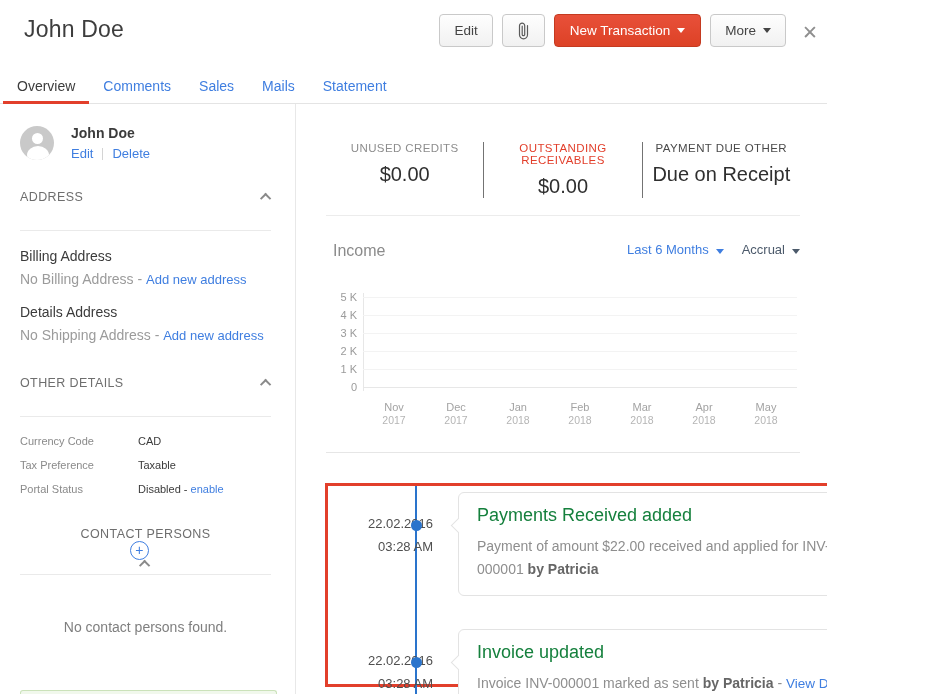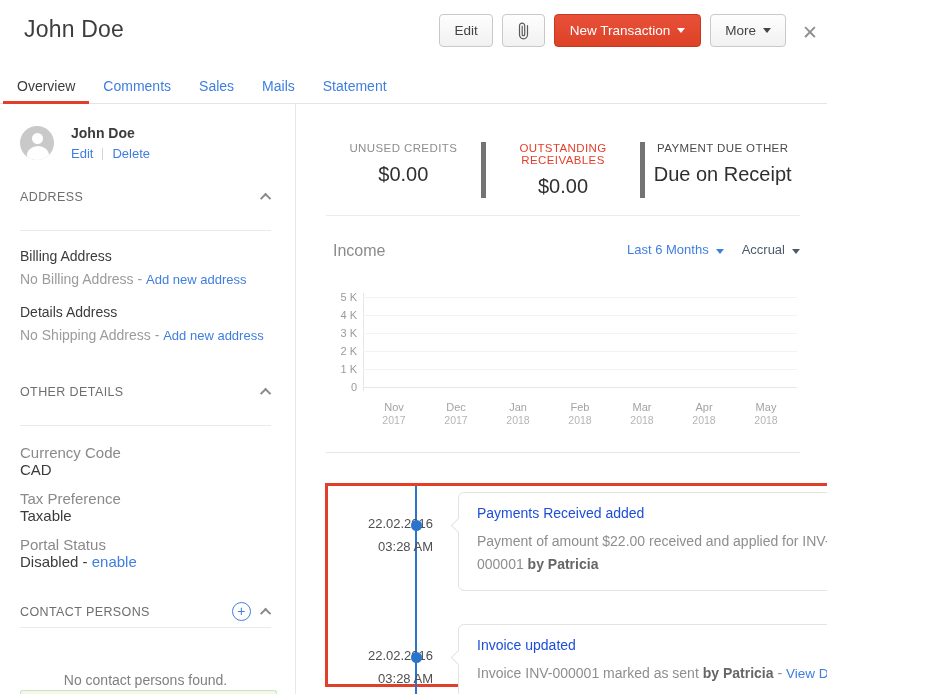--- a/index.html
+++ b/index.html
@@ -41,34 +41,34 @@
   .section-title { flex:1; }
   .chev { width:8px; height:8px; border-left:2px solid #8a8a8a; border-top:2px solid #8a8a8a; transform:rotate(45deg) translateY(2px); cursor:pointer; }
   .plus-circle { width:19px; height:19px; border:1px solid #3f7ee0; border-radius:50%; color:#3f7ee0; font-size:14px;
                  line-height:16px; text-align:center; margin-right:12px; cursor:pointer; }
 
   .addr-label { margin-top:17px; font-size:14px; color:#3b3b3b; }
   .addr-empty { margin-top:7px; font-size:14px; color:#9b9b9b; }
   .addr-empty a { font-size:13px; color:#3f7ee0; text-decoration:none; cursor:pointer; }
 
   .detail-rows { margin-top:18px; }
-  .detail-row { display:flex; margin-bottom:12px; font-size:15px;flex-direction:column; }
+  .detail-row { display:flex; margin-bottom:12px; font-size:11px; }
   .detail-label { width:118px; color:#8a8a8a; flex:0 0 auto; }
   .detail-value { color:#3b3b3b; }
   .detail-value a { color:#3f7ee0; text-decoration:none; cursor:pointer; }
 
   .empty-contacts { margin-top:44px; text-align:center; font-size:14px; color:#7f7f7f; }
   .green-sliver { position:absolute; left:20px; bottom:0; width:257px; height:4px; background:#f1f8ec;
                   border:1px solid #cbe2ba; border-bottom:none; border-radius:3px 3px 0 0; }
 
   
   .main { position:absolute; top:104px; left:297px; right:0; bottom:0; }
   .stats { display:flex; margin:26px 27px 0 29px; padding:12px 0 17px 0; border-bottom:1px solid #ececec; }
   .stat { flex:1; text-align:center; }
-  .stat + .stat { border-left:5px solid #737373; }
+  .stat + .stat { border-left:1px solid #737373; }
   .stat-label { font-size:11.5px; letter-spacing:.4px; color:#8d8d8d; margin-bottom:9px; }
   .stat-label.red { color:#e23f2b; }
   .stat-label.dark { color:#4a4a4a; }
   .stat-value { font-size:20px; color:#2f2f2f; }
 
   .income-header { display:flex; margin:26px 27px 0 36px; }
   .income-title { flex:1; font-size:16px; color:#8b8b8b; }
   .range-select { font-size:13px; color:#3f7ee0; cursor:pointer; margin-right:18px; }
   .basis-select { font-size:13px; color:#4c5a6b; cursor:pointer; }
 
@@ -86,21 +86,21 @@
   .timeline-box { position:absolute; left:28px; top:379px; width:596px; height:204px; border:3px solid #e23f2b; }
   .tl-line { position:absolute; left:87px; top:0; bottom:-13px; width:2px; background:#2a74cc; }
   .tl-entry { position:relative; margin-left:130px; margin-right:23px; }
   .tl-entry.first { margin-top:6px; }
   .tl-entry.second { margin-top:33px; }
   .tl-date { position:absolute; left:-115px; width:90px; text-align:right; top:20px; font-size:13px; color:#4f4f4f; line-height:23px; }
   .tl-dot { position:absolute; left:-47px; top:28px; width:11px; height:11px; border-radius:50%; background:#2a74cc; }
   .tl-card { position:relative; background:#fff; border:1px solid #e3e3e3; border-radius:6px; padding:12px 18px 14px 18px; }
   .tl-card::before { content:""; position:absolute; left:-6px; top:27px; width:10px; height:10px; background:#fff;
                      border-left:1px solid #e3e3e3; border-bottom:1px solid #e3e3e3; transform:rotate(45deg); }
-  .tl-title { font-size:14px; color:#1d4ed8; }
+  .tl-title { font-size:18px; color:#15803d; }
   .tl-body { margin-top:9px; font-size:14px; color:#8e8e8e; line-height:23px; }
   .tl-body strong { color:#666; }
   .tl-body a { color:#3f7ee0; text-decoration:none; font-size:13.5px; cursor:pointer; }
 
   .paperclip-svg { display:block; }
 </style>
 </head>
 <body>
 
 <div class="page">
@@ -147,40 +147,40 @@
 
     <div class="section-header">
       <span class="section-title">ADDRESS</span>
       <span class="chev"></span>
     </div>
     <div class="addr-label">Billing Address</div>
     <div class="addr-empty"><span>No Billing Address - </span><a>Add new address</a></div>
     <div class="addr-label">Details Address</div>
     <div class="addr-empty"><span>No Shipping Address - </span><a>Add new address</a></div>
 
-    <div class="section-header" style="margin-top:42px;">
+    <div class="section-header" style="margin-top:33px;">
       <span class="section-title">OTHER DETAILS</span>
       <span class="chev"></span>
     </div>
     <div class="detail-rows">
       <div class="detail-row">
         <span class="detail-label">Currency Code</span>
         <span class="detail-value">CAD</span>
       </div>
       <div class="detail-row">
         <span class="detail-label">Tax Preference</span>
         <span class="detail-value">Taxable</span>
       </div>
       <div class="detail-row">
         <span class="detail-label">Portal Status</span>
         <span class="detail-value"><span>Disabled - </span><a>enable</a></span>
       </div>
     </div>
 
-    <div class="section-header" style="margin-top:32px; padding-bottom:6px;">
+    <div class="section-header" style="margin-top:32px; padding-bottom:6px;flex-direction:column;">
       <span class="section-title">CONTACT PERSONS</span>
       <span class="plus-circle">+</span>
       <span class="chev"></span>
     </div>
     <div class="empty-contacts">No contact persons found.</div>
     <div class="green-sliver"></div>
   </div>
 
   <div class="main">
 

